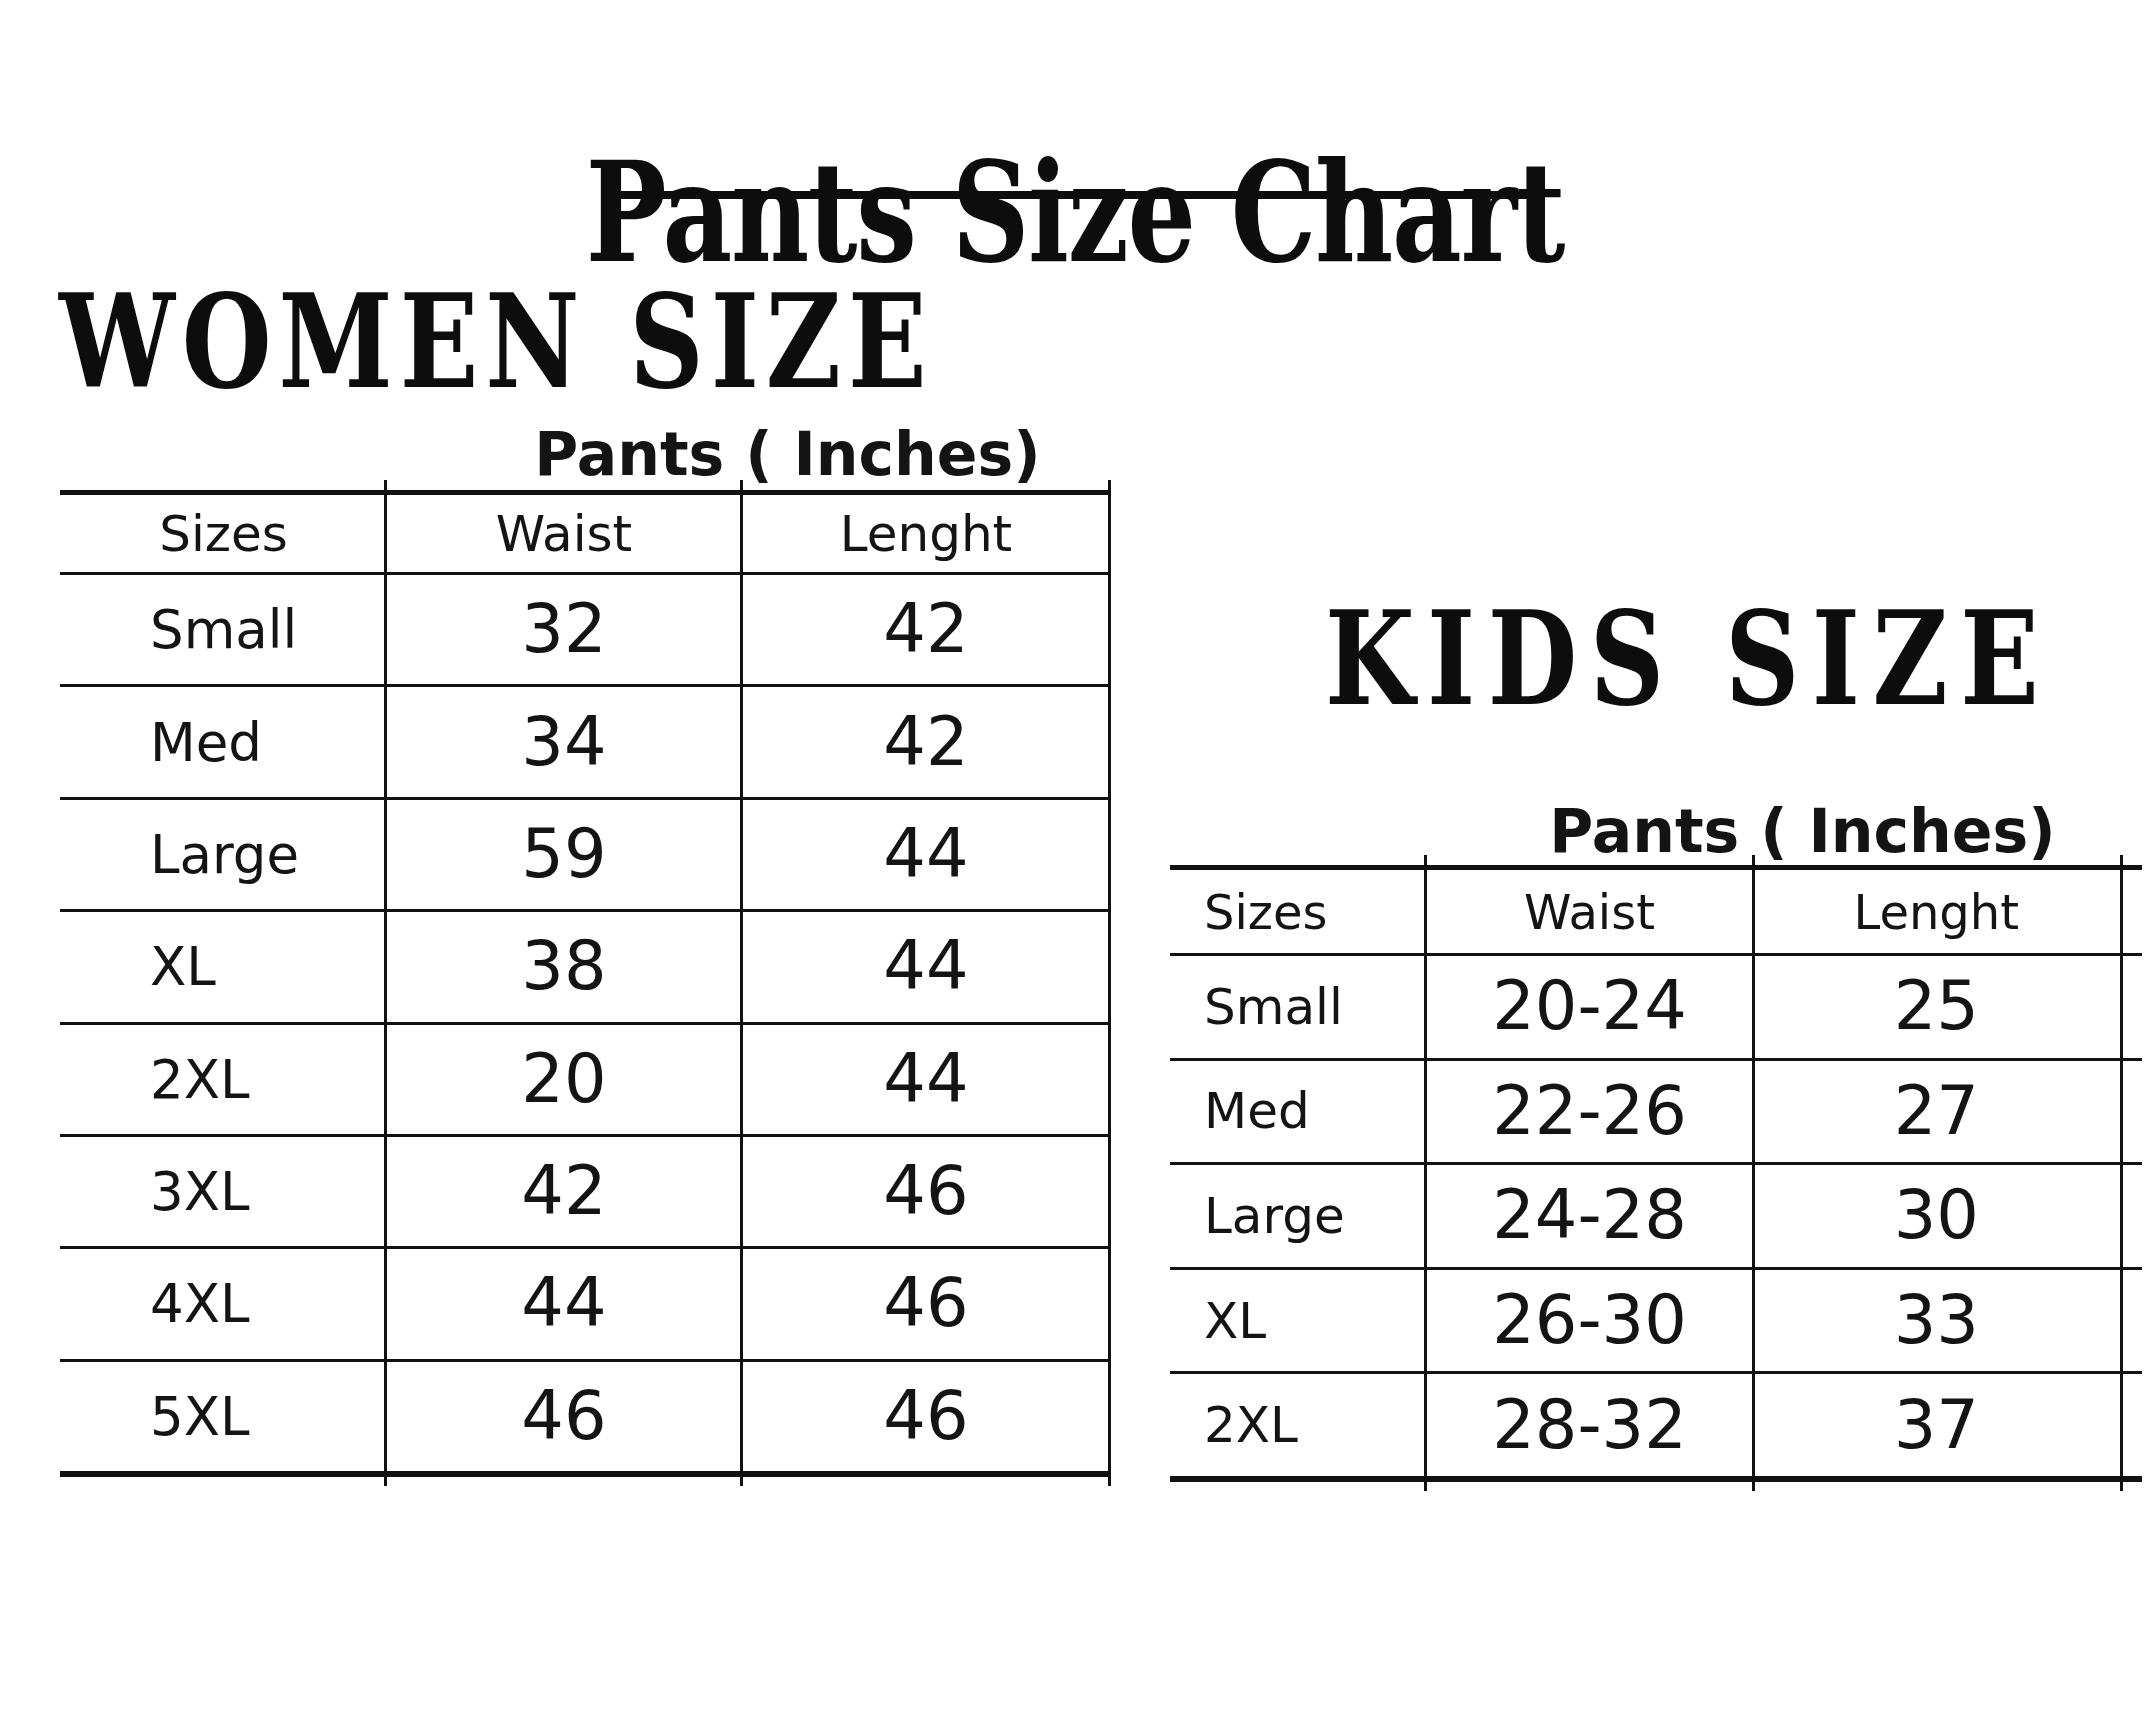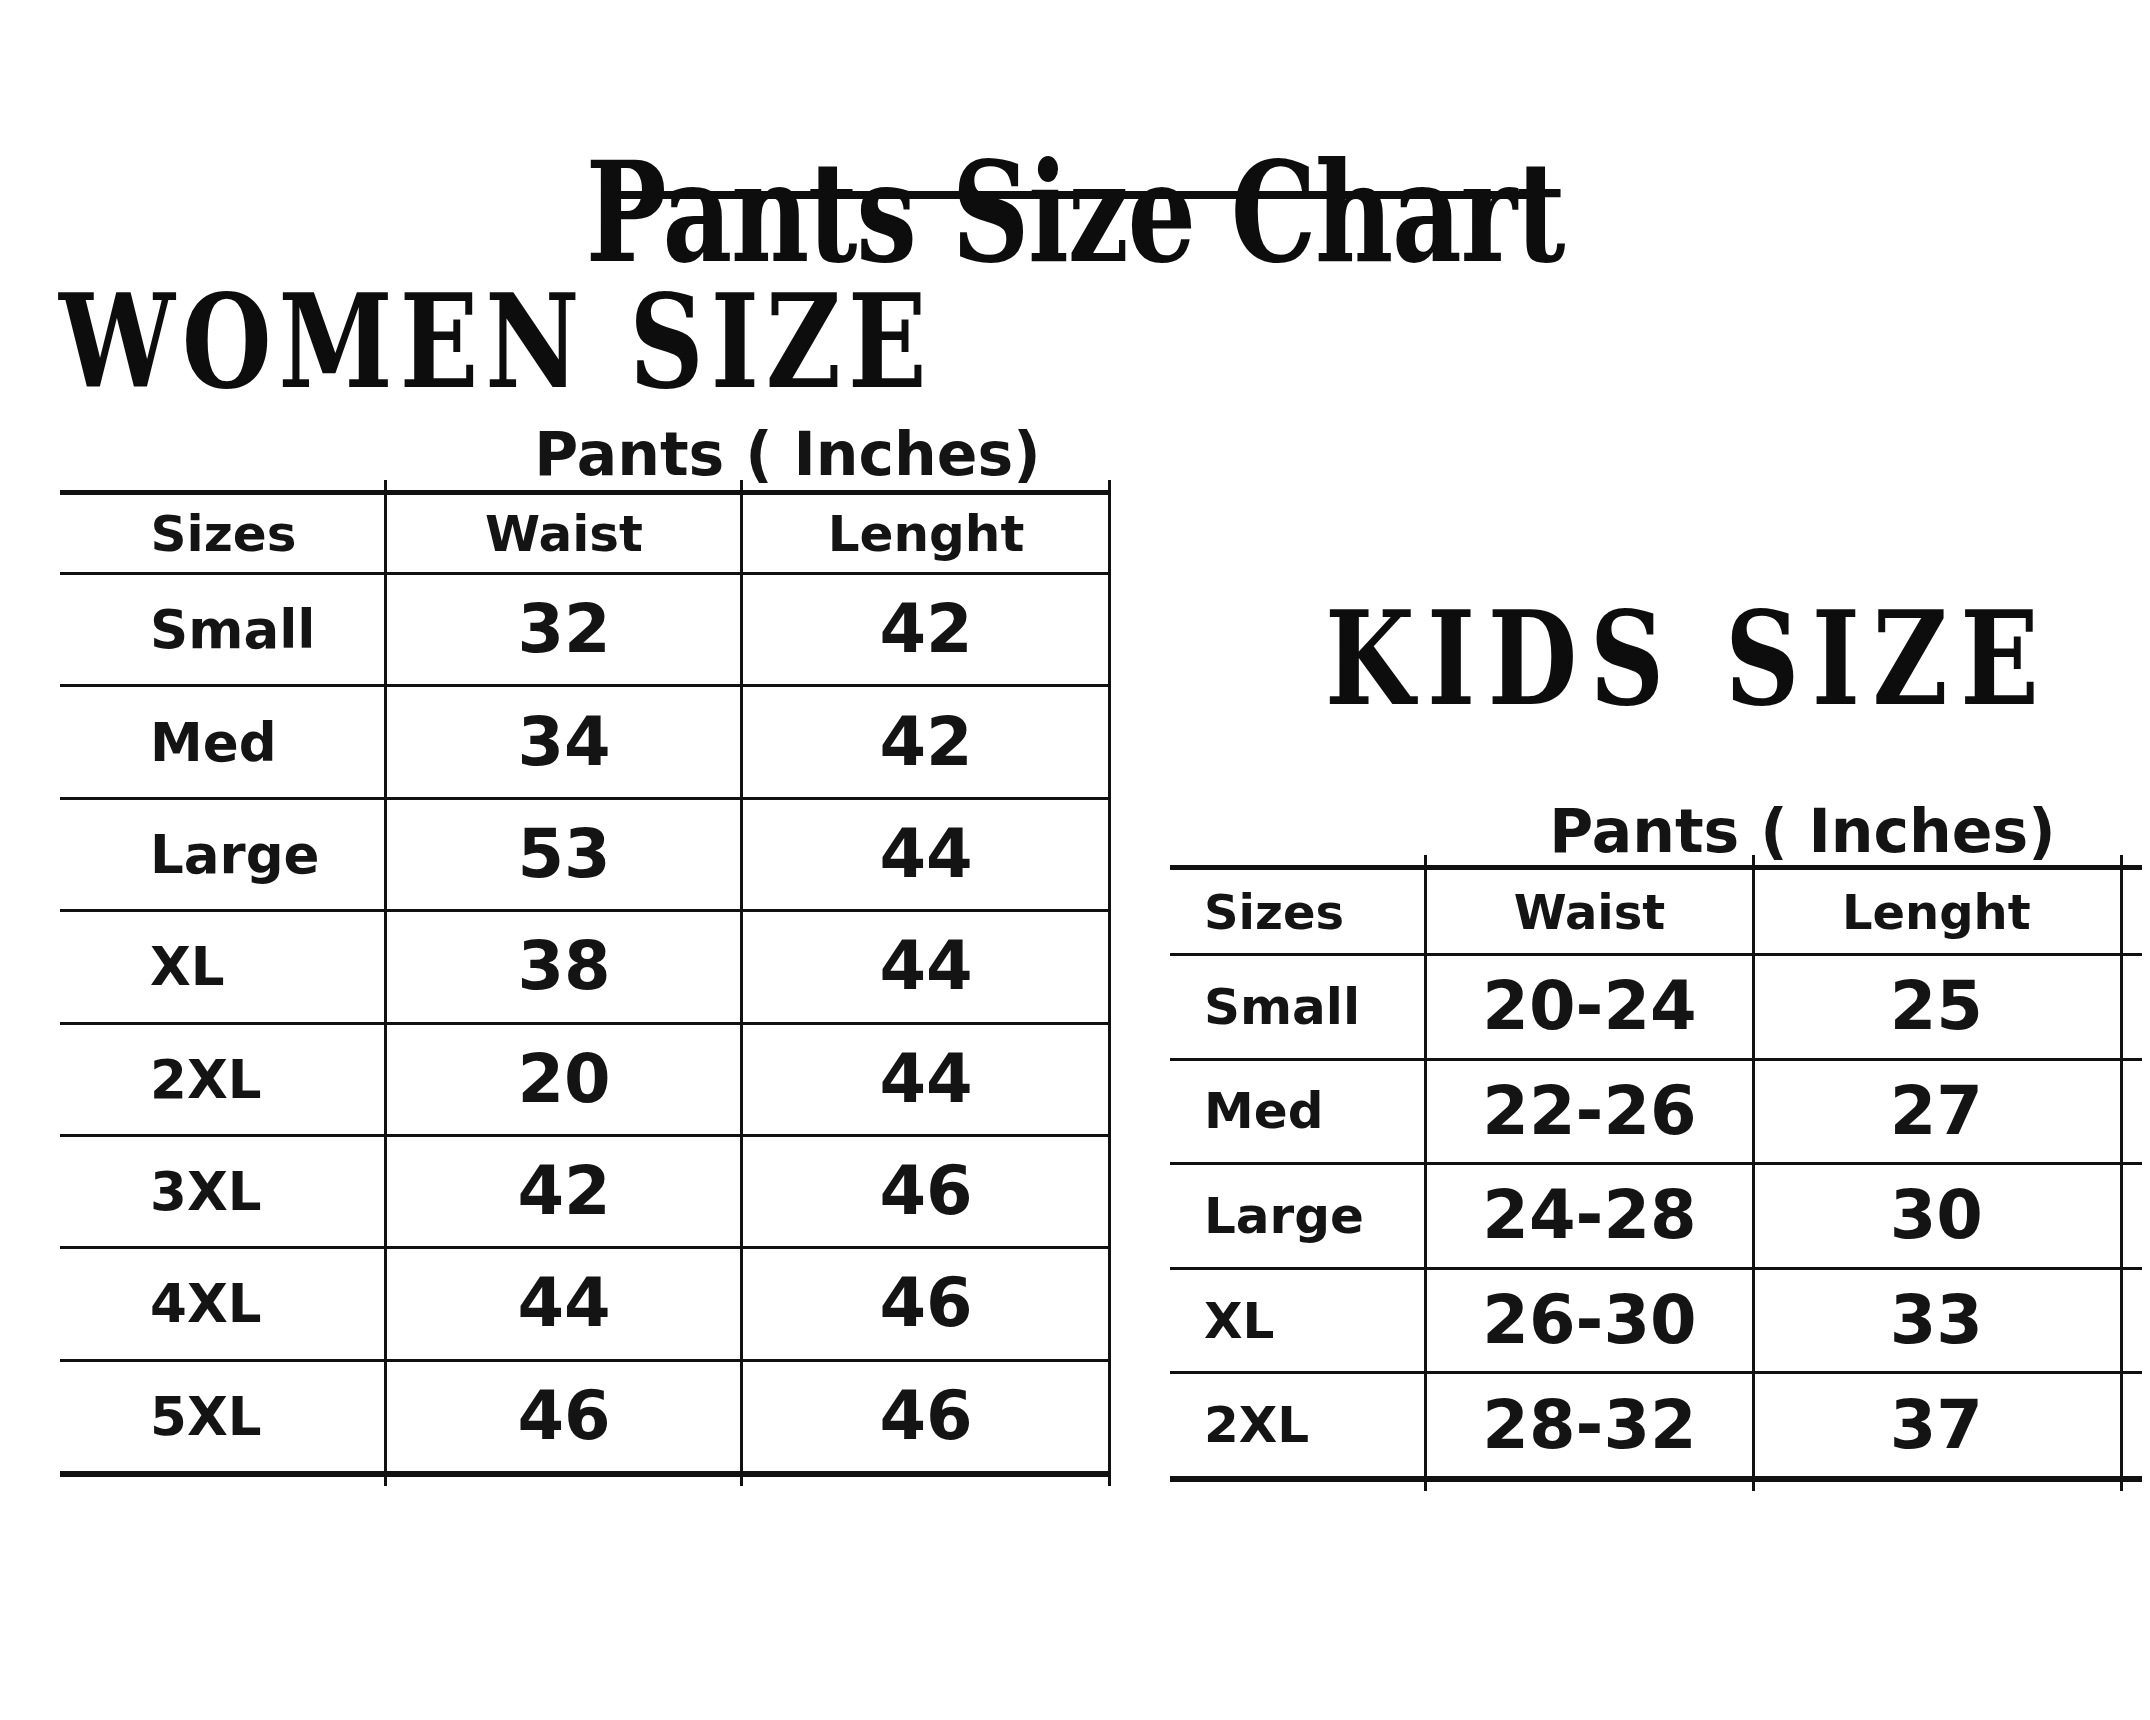--- a/index.html
+++ b/index.html
@@ -38,21 +38,21 @@
     position:absolute; text-align:center; font-weight:bold; font-size:60px;
     line-height:1; white-space:nowrap; color:#141414;
   }
   .rows { position:absolute; left:0; right:0; top:0; bottom:0; display:flex; flex-direction:column; }
   .row { display:flex; border-bottom:3.4px solid #111; }
   .row.hrow { flex:none; }
   .row.drow { flex:1 1 0; }
   .rows .row:last-child { border-bottom-width:6.9px; }
   .c {
     display:flex; align-items:center; justify-content:center;
-    box-sizing:border-box; font-weight:bold; color:#141414; line-height:1;
+    box-sizing:border-box; font-weight:normal; color:#141414; line-height:1;
   }
   .vline { position:absolute; width:3.4px; background:#111; top:-14.6px; bottom:-8.6px; }
 
   
   #t0 { left:60px; top:490px; width:1051px; height:987px; }
   #t0 .tbl-title { top:-71px; left:344px; right:-60px; }
   #t0 .hrow { height:77px; }
   #t0 .c0 { width:327px; }
   #t0 .c1 { width:354px; }
   #t0 .c2 { width:370px; }
@@ -101,21 +101,21 @@
           <div class="c c1">32</div>
           <div class="c c2">42</div>
         </div>
         <div class="row drow">
           <div class="c c0">Med</div>
           <div class="c c1">34</div>
           <div class="c c2">42</div>
         </div>
         <div class="row drow">
           <div class="c c0">Large</div>
-          <div class="c c1">53</div>
+          <div class="c c1">59</div>
           <div class="c c2">44</div>
         </div>
         <div class="row drow">
           <div class="c c0">XL</div>
           <div class="c c1">38</div>
           <div class="c c2">44</div>
         </div>
         <div class="row drow">
           <div class="c c0">2XL</div>
           <div class="c c1">20</div>

